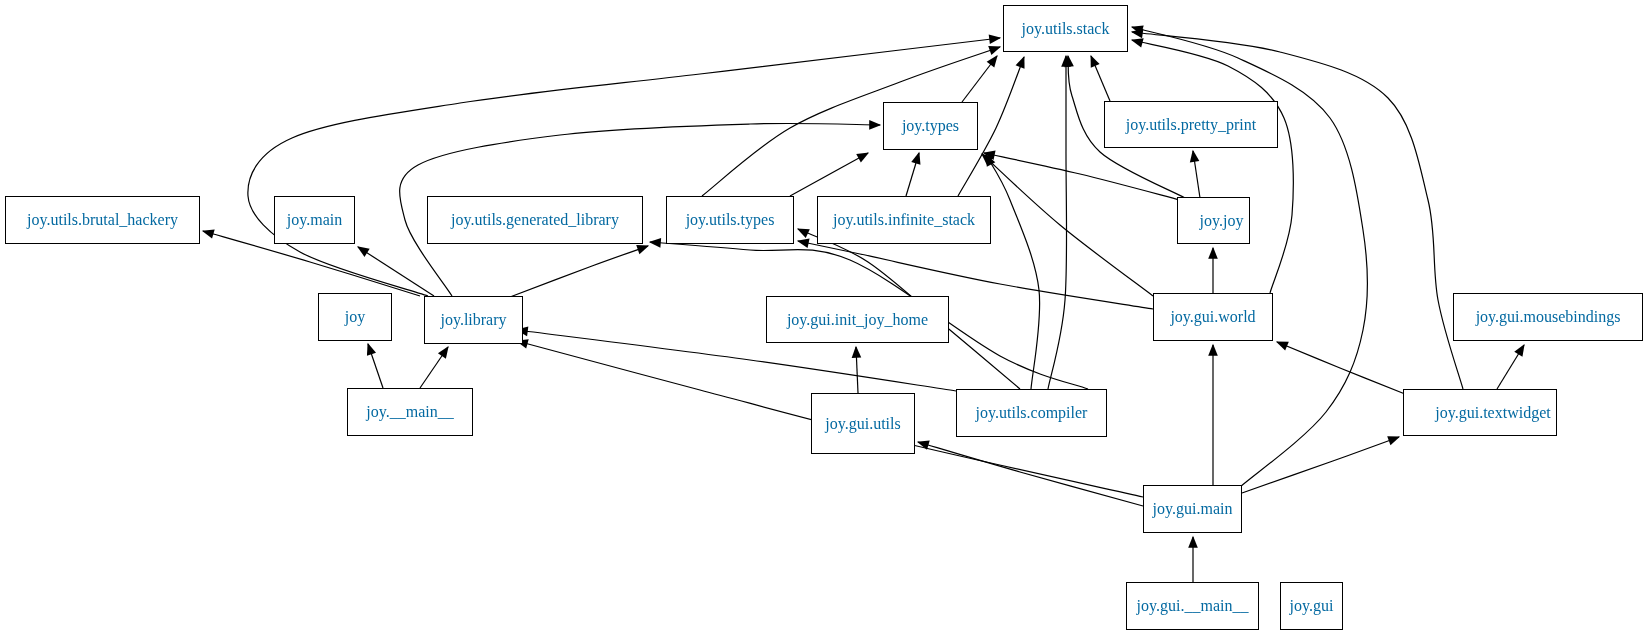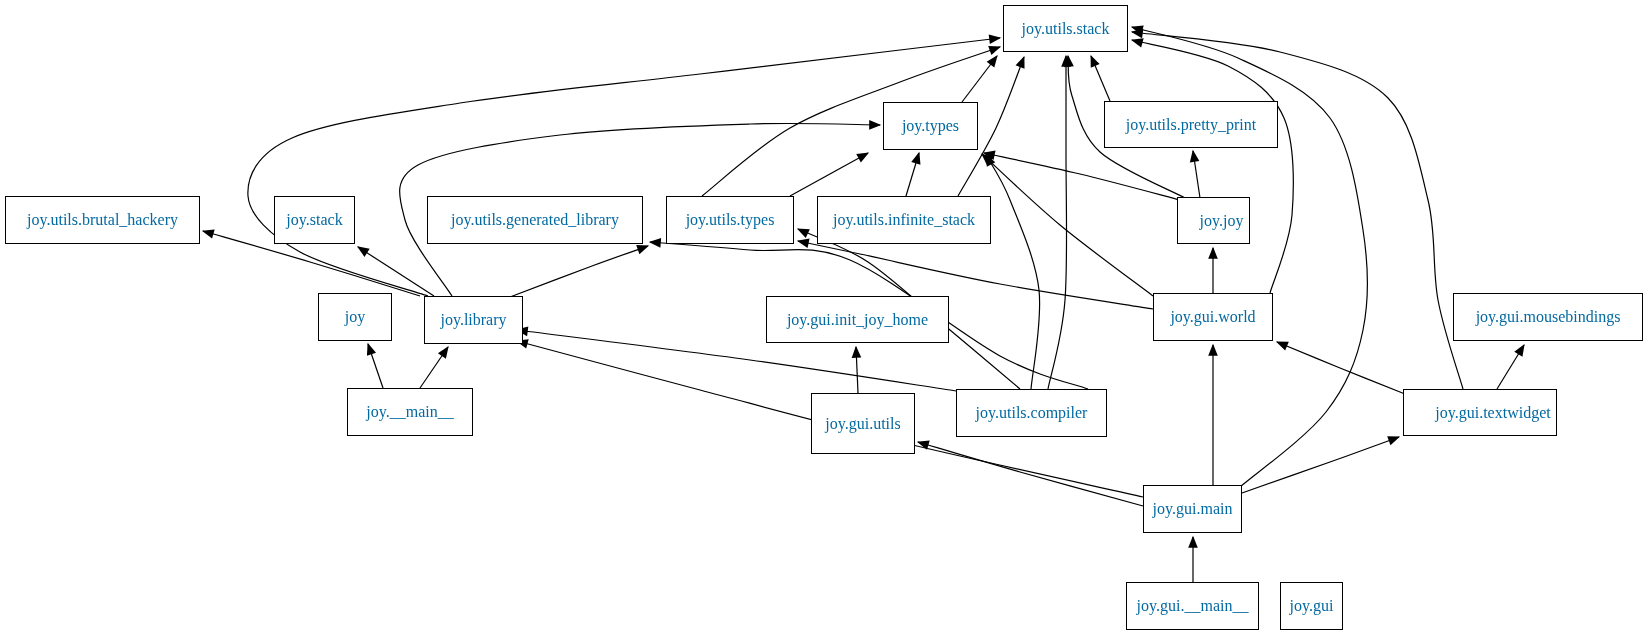--- a/index.html
+++ b/index.html
@@ -68,21 +68,21 @@
         <path d="M1143,506 C1122.5,500.3333333333333 1057.5,482.6666666666667 1020,472 C982.5,461.3333333333333 935,447 918,442" stroke="#000000" stroke-width="1.2" marker-end="url(#arrow)"></path>
         <path d="M858,393 L856,347" stroke="#000000" stroke-width="1.2" marker-end="url(#arrow)"></path>
         <path d="M1193,582 L1193,537" stroke="#000000" stroke-width="1.2" marker-end="url(#arrow)"></path>
       </g>
   </svg>
   <div id="node-layer">
       <div class="node" style="left: 1003px; top: 5px; width: 125px; height: 47px; border-color: rgb(0, 0, 0); background: rgb(255, 255, 255);">joy.utils.stack</div>
       <div class="node" style="left: 883px; top: 102px; width: 95px; height: 48px; border-color: rgb(0, 0, 0); background: rgb(255, 255, 255);">joy.types</div>
       <div class="node" style="left: 1104px; top: 101px; width: 174px; height: 47px; border-color: rgb(0, 0, 0); background: rgb(255, 255, 255);">joy.utils.pretty_print</div>
       <div class="node" style="left: 5px; top: 196px; width: 195px; height: 48px; border-color: rgb(0, 0, 0); background: rgb(255, 255, 255);">joy.utils.brutal_hackery</div>
-      <div class="node" style="left: 274px; top: 196px; width: 81px; height: 48px; border-color: rgb(0, 0, 0); background: rgb(255, 255, 255);">joy.stack</div>
+      <div class="node" style="left: 274px; top: 196px; width: 81px; height: 48px; border-color: rgb(0, 0, 0); background: rgb(255, 255, 255);">joy.main</div>
       <div class="node" style="left: 427px; top: 196px; width: 216px; height: 48px; border-color: rgb(0, 0, 0); background: rgb(255, 255, 255);">joy.utils.generated_library</div>
       <div class="node" style="left: 666px; top: 196px; width: 128px; height: 48px; border-color: rgb(0, 0, 0); background: rgb(255, 255, 255); text-align: right;">joy.utils.types</div>
       <div class="node" style="left: 817px; top: 196px; width: 174px; height: 48px; border-color: rgb(0, 0, 0); background: rgb(255, 255, 255);">joy.utils.infinite_stack</div>
       <div class="node" style="left: 1177px; top: 197px; width: 73px; height: 47px; border-color: rgb(0, 0, 0); background: rgb(255, 255, 255); padding-left: 16px;">joy.joy</div>
       <div class="node" style="left: 318px; top: 293px; width: 74px; height: 48px; border-color: rgb(0, 0, 0); background: rgb(255, 255, 255);">joy</div>
       <div class="node" style="left: 424px; top: 296px; width: 99px; height: 48px; border-color: rgb(0, 0, 0); background: rgb(255, 255, 255);">joy.library</div>
       <div class="node" style="left: 766px; top: 296px; width: 183px; height: 47px; border-color: rgb(0, 0, 0); background: rgb(255, 255, 255);">joy.gui.init_joy_home</div>
       <div class="node" style="left: 1153px; top: 293px; width: 120px; height: 48px; border-color: rgb(0, 0, 0); background: rgb(255, 255, 255);">joy.gui.world</div>
       <div class="node" style="left: 1453px; top: 293px; width: 190px; height: 48px; border-color: rgb(0, 0, 0); background: rgb(255, 255, 255);">joy.gui.mousebindings</div>
       <div class="node" style="left: 347px; top: 388px; width: 126px; height: 48px; border-color: rgb(0, 0, 0); background: rgb(255, 255, 255);">joy.__main__</div>

